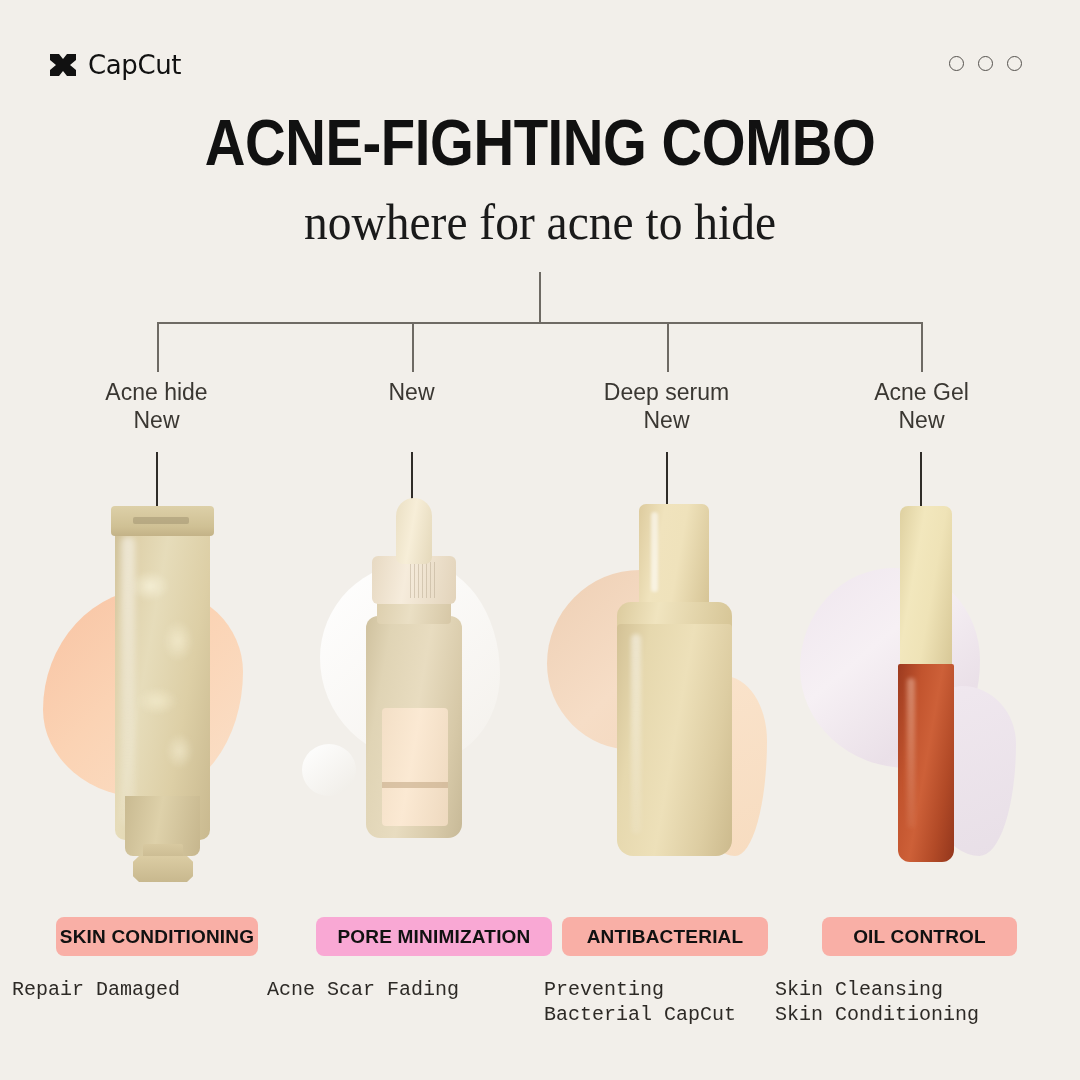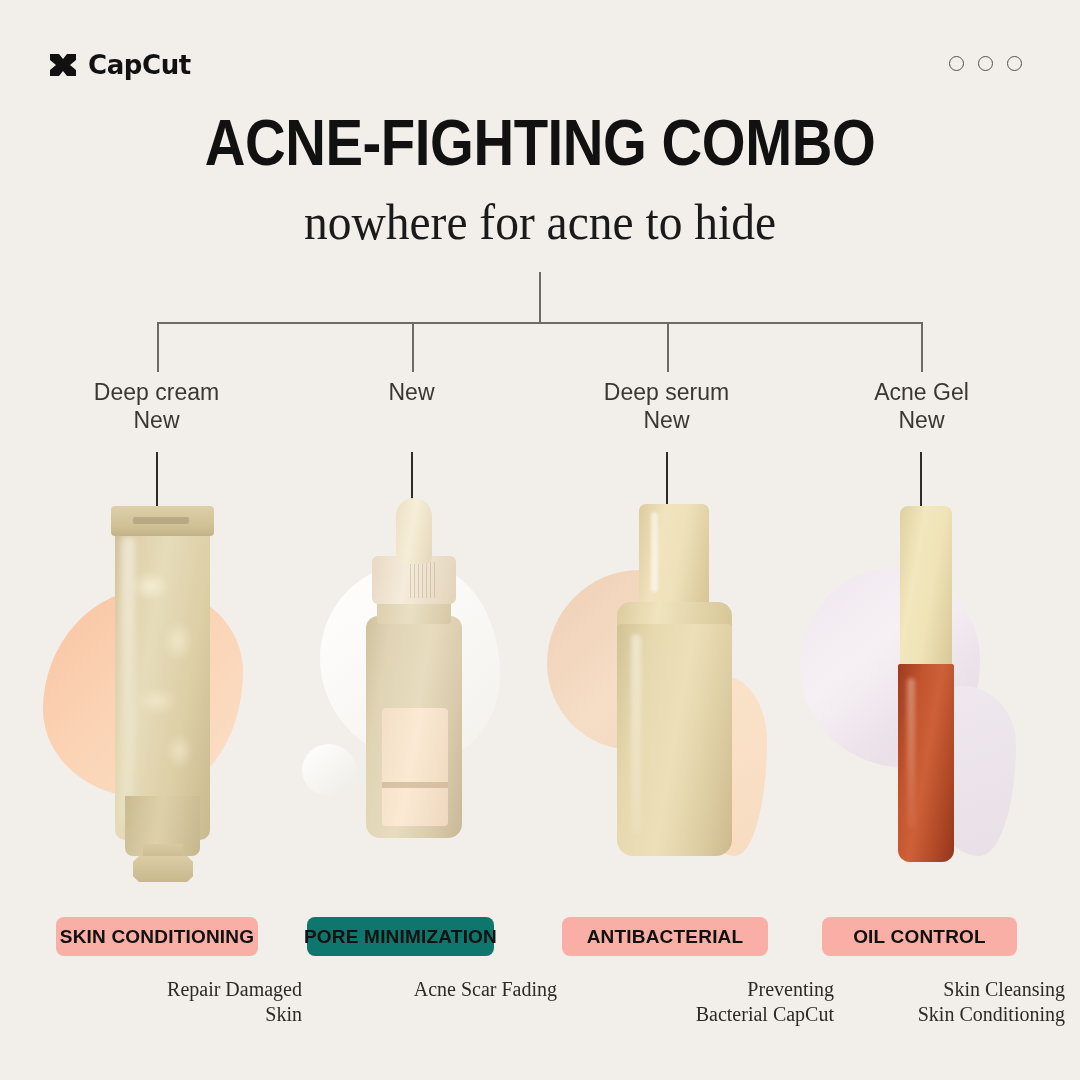--- a/index.html
+++ b/index.html
@@ -7,21 +7,21 @@
     width:1080px;height:1080px;overflow:hidden;
     background:#F2EFEA;
     font-family:"Liberation Sans", sans-serif;
     position:relative;
   }
   .stage{position:absolute;inset:0;}
 
   
   .brand{position:absolute;left:48px;top:50px;display:flex;align-items:center;gap:10px;}
   .brand-mark{width:30px;height:26px;display:block;}
-  .brand-name{font-size:26px;font-weight:700;color:#111;letter-spacing:-0.4px;
+  .brand-name{font-size:26px;font-weight:400;color:#111;letter-spacing:-0.4px;
     font-family:"DejaVu Sans", sans-serif;}
   .dots{position:absolute;right:58px;top:56px;display:flex;gap:14px;align-items:center;}
   .dot{width:15px;height:15px;border-radius:50%;border:1.6px solid #55524e;box-sizing:border-box;}
 
   
   .title{
     position:absolute;top:106px;left:0;width:1080px;text-align:center;
     font-family:"Liberation Sans", sans-serif;
     font-weight:700;font-size:64px;letter-spacing:-0.5px;color:#111;
     transform:scaleX(0.88);transform-origin:center top;white-space:nowrap;
@@ -213,23 +213,23 @@
   }
 
   
   .badge{
     position:absolute;top:917px;height:39px;border-radius:8px;
     display:flex;align-items:center;justify-content:center;
     font-size:19px;font-weight:700;color:#111;letter-spacing:0.2px;
     font-family:"Liberation Sans", sans-serif;white-space:nowrap;
   }
   .caption{
-    position:absolute;top:977px;width:290px;text-align:right;
+    position:absolute;top:977px;width:290px;text-align:left;
     font-size:20px;line-height:25px;color:#2d2a26;
-    font-family:Liberation Serif, serif;
+    font-family:Liberation Mono, monospace;
   }
 </style>
 </head>
 <body style="background: rgb(242, 239, 234);">
 
 <div class="stage">
 
   <div class="brand">
     <span>
       <svg class="brand-mark" viewBox="0 0 30 26" xmlns="http://www.w3.org/2000/svg">
@@ -256,21 +256,21 @@
     <i class="drop" style="left:667px"></i>
     <i class="drop" style="left:921px"></i>
   </div>
 
   <div class="droplink" style="left:156px"></div>
   <div class="droplink" style="left:411px"></div>
   <div class="droplink" style="left:666px"></div>
   <div class="droplink" style="left:920px"></div>
 
   <div class="col" style="left:29px">
-    <div class="col-title">Deep cream</div>
+    <div class="col-title">Acne hide</div>
     <div class="col-title">New</div>
   </div>
   <div class="col" style="left:284px">
     <div class="col-title">New</div>
   </div>
   <div class="col" style="left:539px">
     <div class="col-title">Deep serum</div>
     <div class="col-title">New</div>
   </div>
   <div class="col" style="left:794px">
@@ -316,27 +316,26 @@
   <div class="art" style="left:794px">
     <div class="wrap">
       <div class="swatch gel-swatch"></div>
       <div class="swatch gel-swatch2"></div>
       <div class="gel-cap"></div>
       <div class="gel-body"></div>
     </div>
   </div>
 
   <div class="badge" style="left: 56px; width: 202px; background: rgb(249, 175, 166);">SKIN CONDITIONING</div>
-  <div class="badge" style="left: 307px; width: 187px; background: #0f766e;">PORE MINIMIZATION</div>
+  <div class="badge" style="left: 316px; width: 236px; background: #f9a8d4;">PORE MINIMIZATION</div>
   <div class="badge" style="left: 562px; width: 206px; background: rgb(249, 175, 166);">ANTIBACTERIAL</div>
   <div class="badge" style="left: 822px; width: 195px; background: rgb(249, 175, 166);">OIL CONTROL</div>
 
   <div class="caption" style="left:12px">
     <div>Repair Damaged</div>
-    <div>Skin</div>
   </div>
   <div class="caption" style="left:267px">
     <div>Acne Scar Fading</div>
   </div>
   <div class="caption" style="left:544px">
     <div>Preventing</div>
     <div>Bacterial CapCut</div>
   </div>
   <div class="caption" style="left:775px">
     <div>Skin Cleansing</div>

